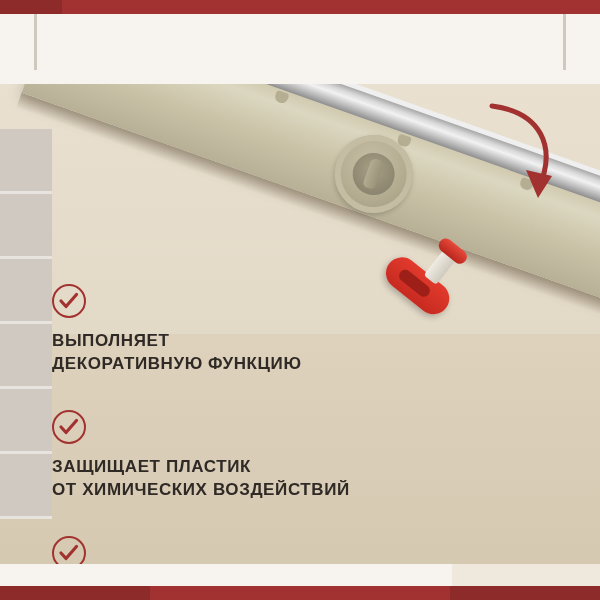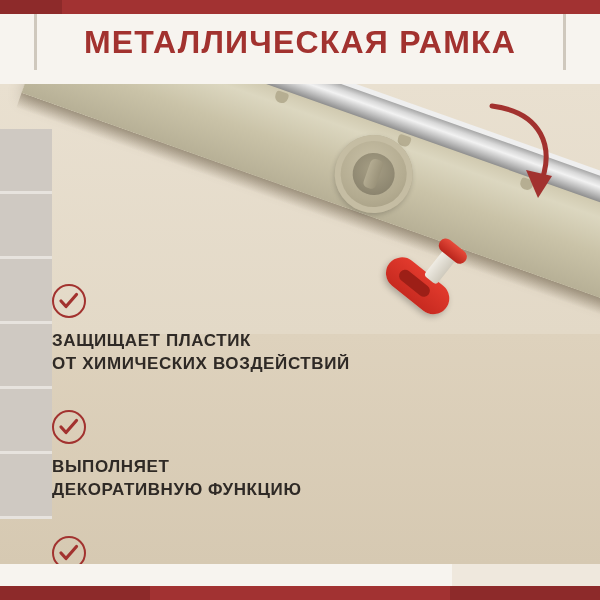--- a/index.html
+++ b/index.html
@@ -323,51 +323,50 @@
   </div>
 
   <div class="bullets">
 
     <div class="bullet">
       <span class="check">
         <svg width="29" height="29" viewBox="0 0 29 29">
           <path d="M7 15 L12 20.5 L22.5 8.5" stroke="#a2322f" stroke-width="3.2" fill="none" stroke-linecap="round" stroke-linejoin="round"></path>
         </svg>
       </span>
-      <div class="bullet-text">ЗАЩИЩАЕТ ПЛАСТИК
-ОТ ХИМИЧЕСКИХ ВОЗДЕЙСТВИЙ</div>
+      <div class="bullet-text">ВЫПОЛНЯЕТ
+ДЕКОРАТИВНУЮ ФУНКЦИЮ</div>
     </div>
 
     <div class="bullet">
       <span class="check">
         <svg width="29" height="29" viewBox="0 0 29 29">
           <path d="M7 15 L12 20.5 L22.5 8.5" stroke="#a2322f" stroke-width="3.2" fill="none" stroke-linecap="round" stroke-linejoin="round"></path>
         </svg>
       </span>
-      <div class="bullet-text">ВЫПОЛНЯЕТ
-ДЕКОРАТИВНУЮ ФУНКЦИЮ</div>
+      <div class="bullet-text">ЗАЩИЩАЕТ ПЛАСТИК
+ОТ ХИМИЧЕСКИХ ВОЗДЕЙСТВИЙ</div>
     </div>
 
     <div class="bullet">
       <span class="check">
         <svg width="29" height="29" viewBox="0 0 29 29">
           <path d="M7 15 L12 20.5 L22.5 8.5" stroke="#a2322f" stroke-width="3.2" fill="none" stroke-linecap="round" stroke-linejoin="round"></path>
         </svg>
       </span>
       <div class="bullet-text">ИМЕЕТ ФРОНТАЛЬНУЮ ШИРИНУ РАМКИ
 НЕ МЕНЕЕ 5 ММ</div>
     </div>
 
   </div>
 
   <div class="top-band"></div>
   <div class="top-accent-left"></div>
   <div class="top-accent-right"></div>
   <div class="title-rule"></div>
-  <div class="title">МЕТАЛЛИЧЕСКАЯ РАМКА</div>
 
   <div class="bottom-band"></div>
   <div class="bottom-tint"></div>
   <div class="bottom-accent-left"></div>
   <div class="bottom-accent-mid"></div>
   <div class="bottom-accent-right"></div>
 
 </div>
 
 </body></html>

